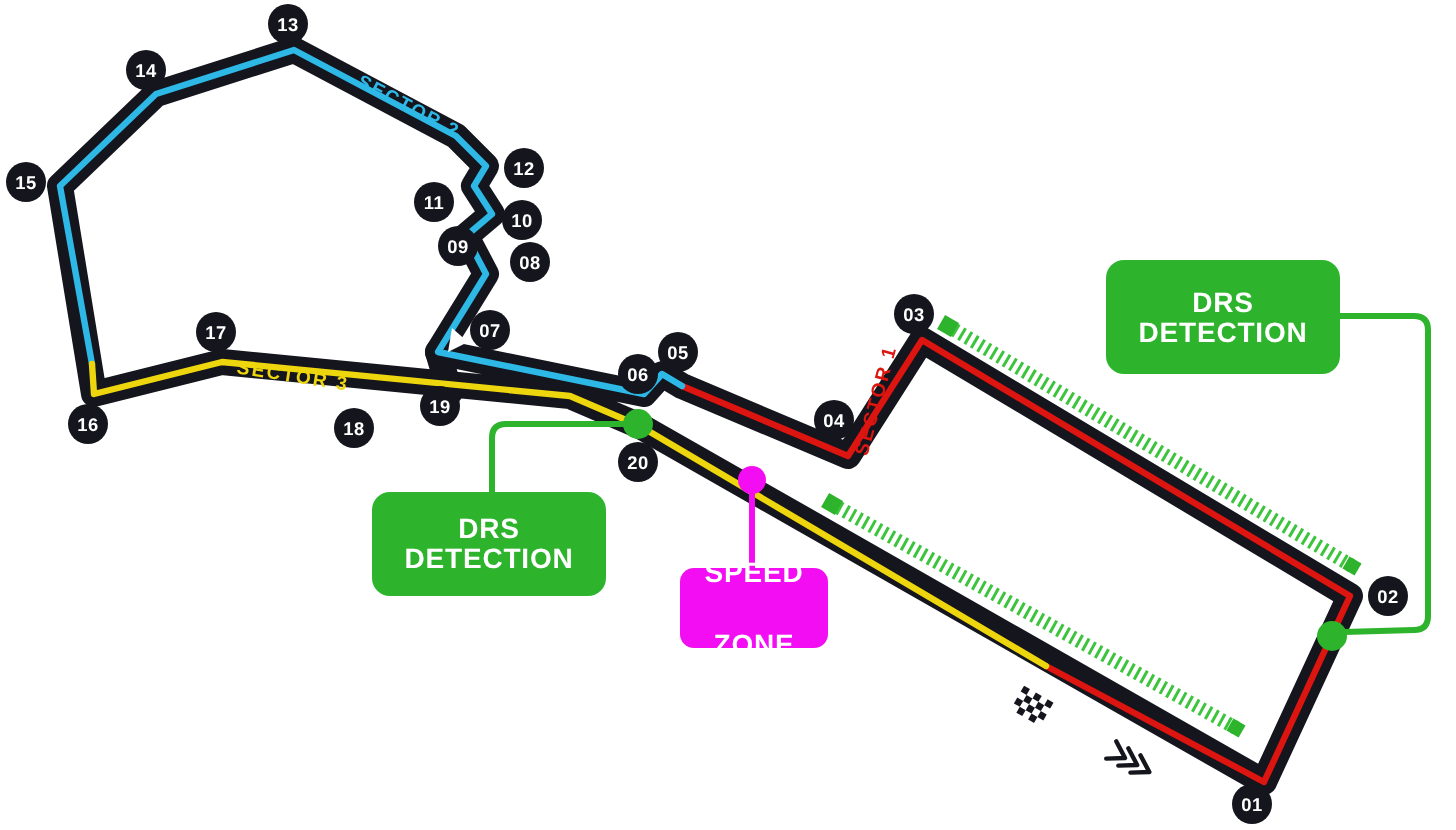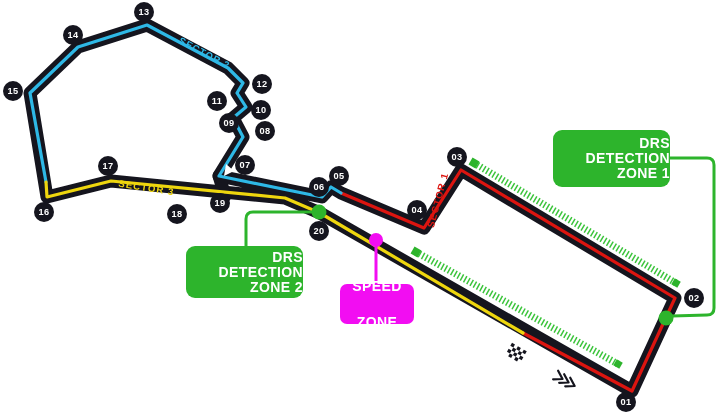--- a/index.html
+++ b/index.html
@@ -16,21 +16,21 @@
   .dot-green{fill:var(--c-green);}
   .dot-magenta{fill:var(--c-magenta);}
   .turn-circle{fill:var(--c-track);}
   .turn-num{fill:#ffffff;font-size:9.2px;font-weight:700;letter-spacing:.3px;text-anchor:middle;}
   .sector-label{font-size:9.6px;font-weight:700;letter-spacing:1.1px;text-anchor:middle;}
   .flag-sq{fill:var(--c-track);}
   .chevron{stroke:var(--c-track);stroke-width:2.2;fill:none;stroke-linecap:round;stroke-linejoin:round;}
   .callout{position:absolute;color:#fff;font-weight:700;text-align:center;
            display:flex;flex-direction:column;justify-content:center;line-height:15px;
            font-size:14px;letter-spacing:.4px;}
-  .callout.green{background:var(--c-green);border-radius:9px;align-items:flex-end;}
+  .callout.green{background:var(--c-green);border-radius:9px;}
   .callout.magenta{background:var(--c-magenta);border-radius:7px;}
   #drs1{left:553px;top:130px;width:117px;height:57px;}
   #drs2{left:186px;top:246px;width:117px;height:52px;}
   #speedtrap{left:340px;top:284px;width:74px;height:40px;line-height:16px;gap:20px;}
 </style>
 </head>
 <body>
 
 <div id="stage">
 
@@ -168,24 +168,22 @@
         <g>
           <circle class="turn-circle" cx="319" cy="231" r="10"></circle>
           <text class="turn-num" x="319" y="234.3">20</text>
         </g>
       </g>
   </svg>
 
   <div id="drs1" class="callout green">
     <span>DRS</span>
     <span>DETECTION</span>
-    <span>ZONE 1</span>
   </div>
   <div id="drs2" class="callout green">
     <span>DRS</span>
     <span>DETECTION</span>
-    <span>ZONE 2</span>
   </div>
   <div id="speedtrap" class="callout magenta">
     <span>SPEED</span>
     <span>ZONE</span>
   </div>
 </div>
 
 </body></html>

